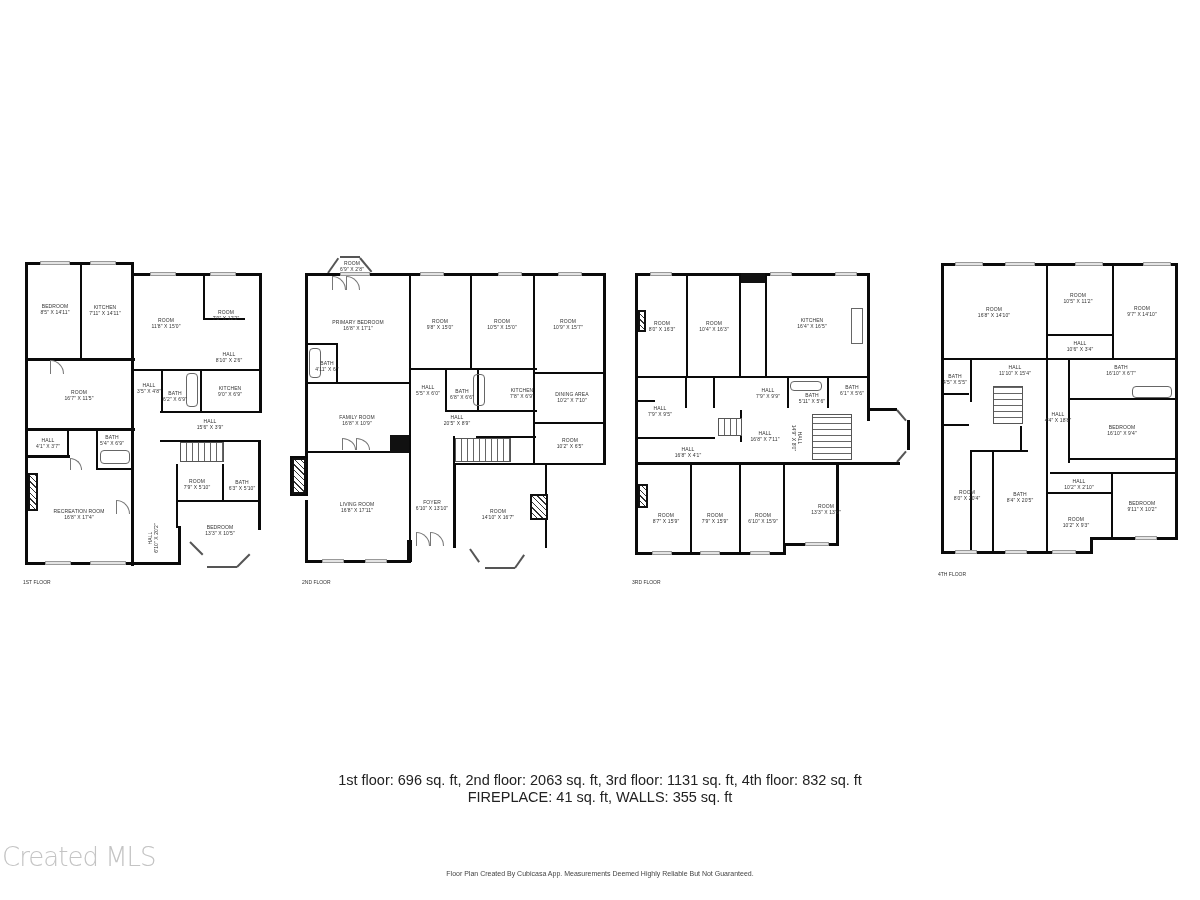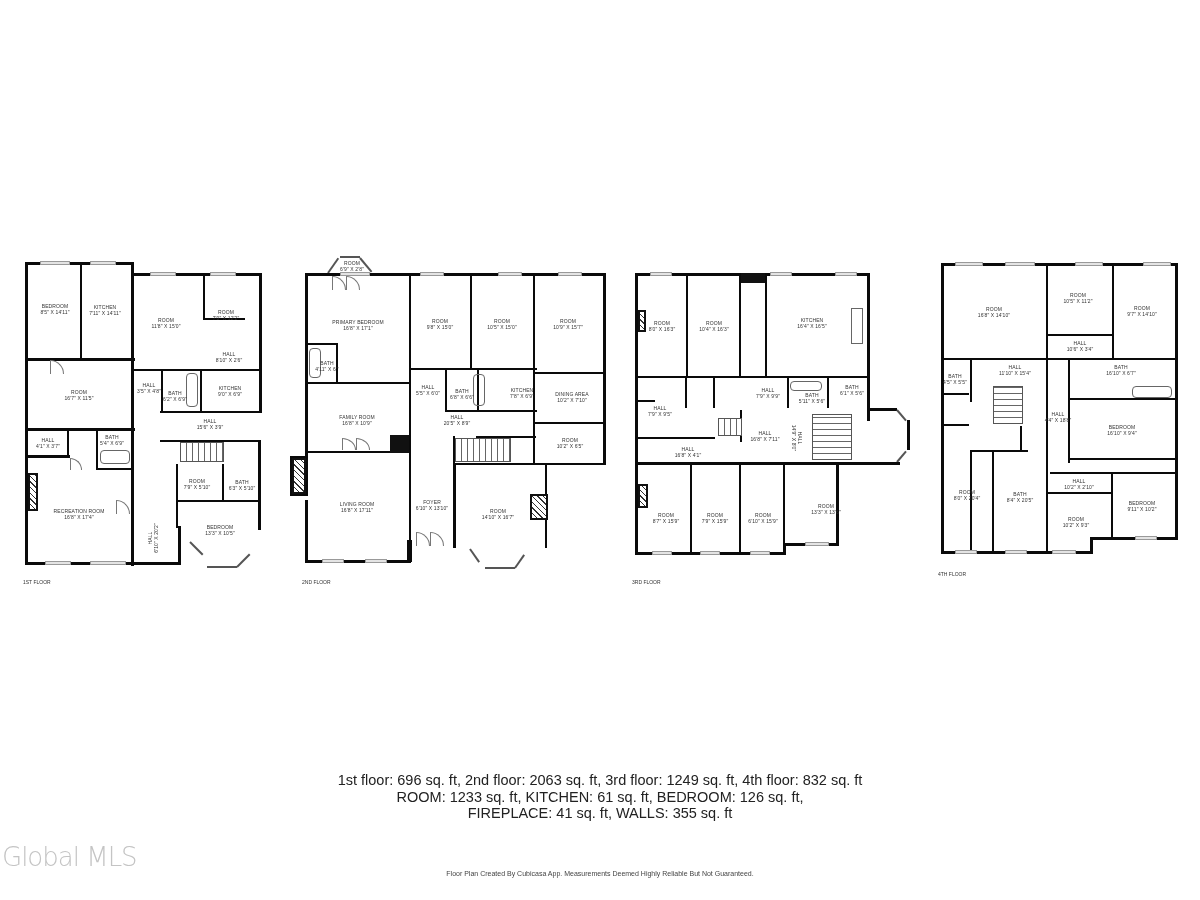--- a/index.html
+++ b/index.html
@@ -463,18 +463,17 @@
       <span class="d">10'2" X 9'3"</span>
     </div>
   <div class="lbl" style="left:1142px;top:506px;">
       <span class="n">BEDROOM</span>
       <span class="d">9'11" X 10'2"</span>
     </div>
   <div class="floor-cap" style="left:938px;top:571px;">4TH FLOOR</div>
 </div>
 
 <div class="summary">
-  <div class="line">1st floor: 696 sq. ft, 2nd floor: 2063 sq. ft, 3rd floor: 1249 sq. ft, 4th floor: 832 sq. ft</div>
-  <div class="line">ROOM: 1233 sq. ft, KITCHEN: 61 sq. ft, BEDROOM: 126 sq. ft,</div>
+  <div class="line">1st floor: 696 sq. ft, 2nd floor: 2063 sq. ft, 3rd floor: 1131 sq. ft, 4th floor: 832 sq. ft</div>
   <div class="line">FIREPLACE: 41 sq. ft, WALLS: 355 sq. ft</div>
 </div>
 <div class="credit">Floor Plan Created By Cubicasa App. Measurements Deemed Highly Reliable But Not Guaranteed.</div>
-<div class="logo">Global MLS</div>
+<div class="logo">Created MLS</div>
 
 </body></html>

